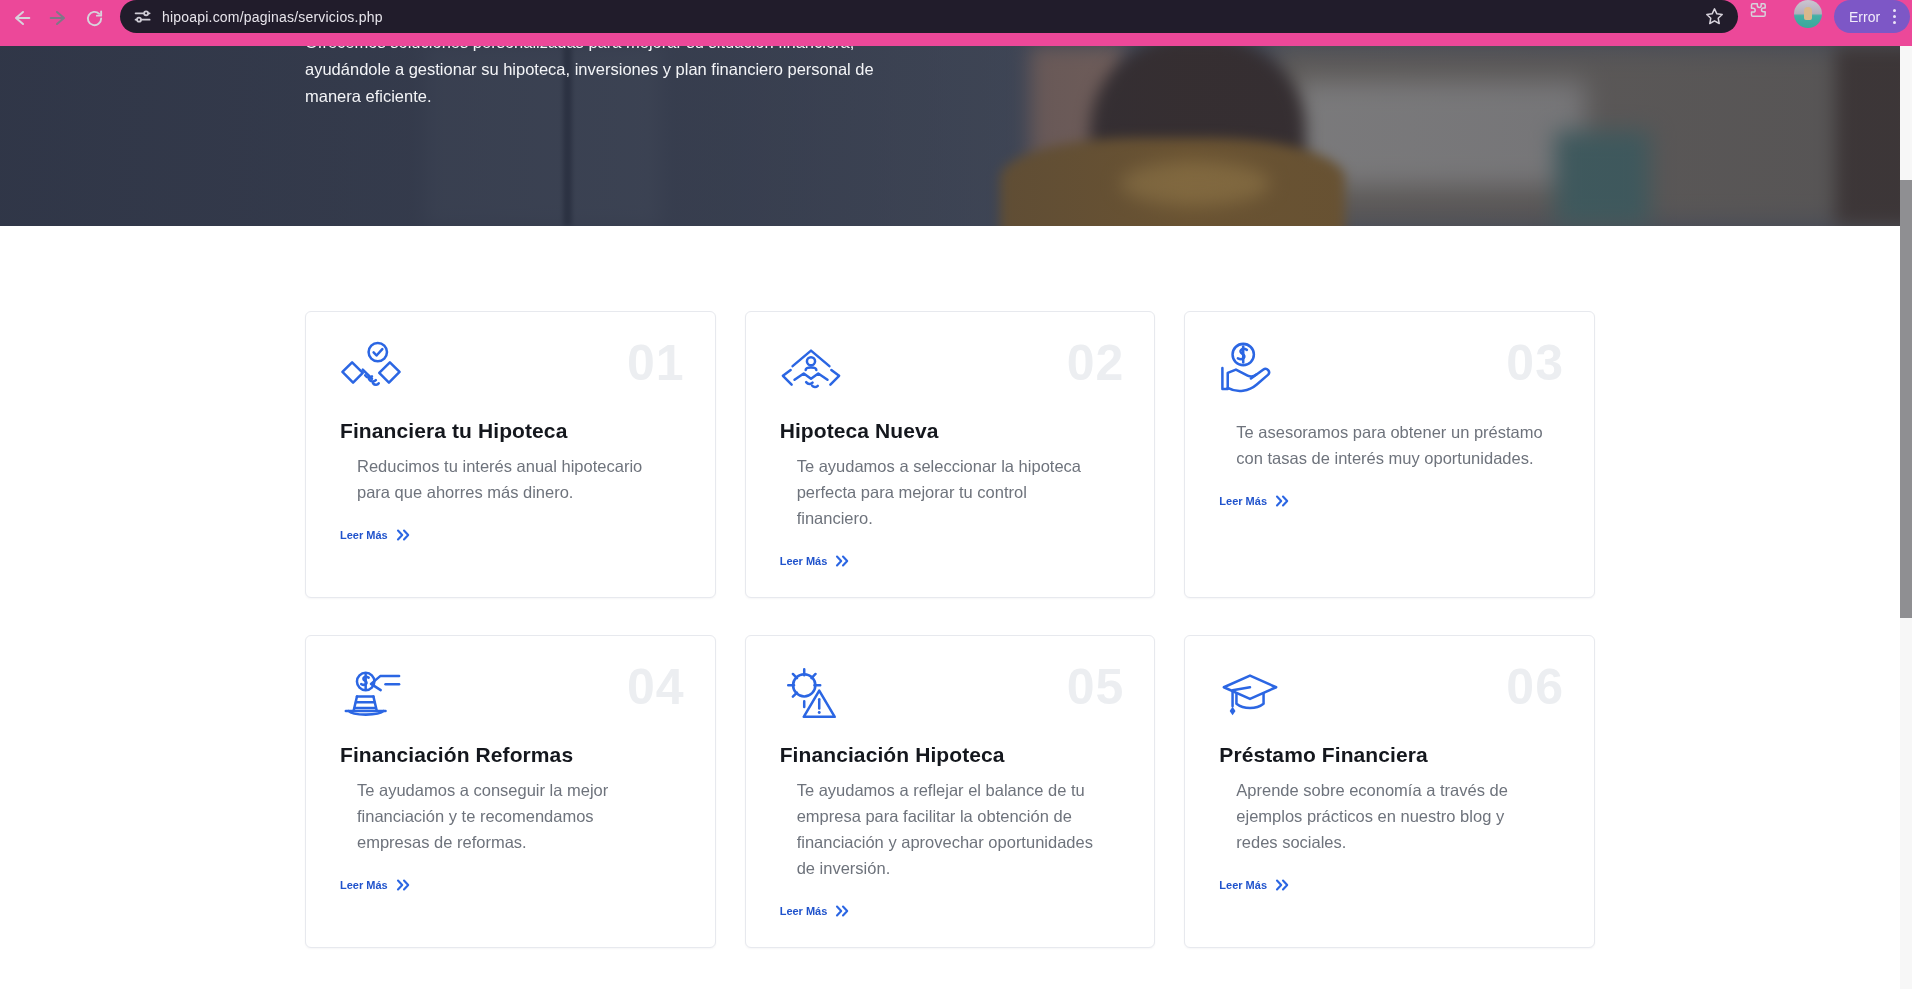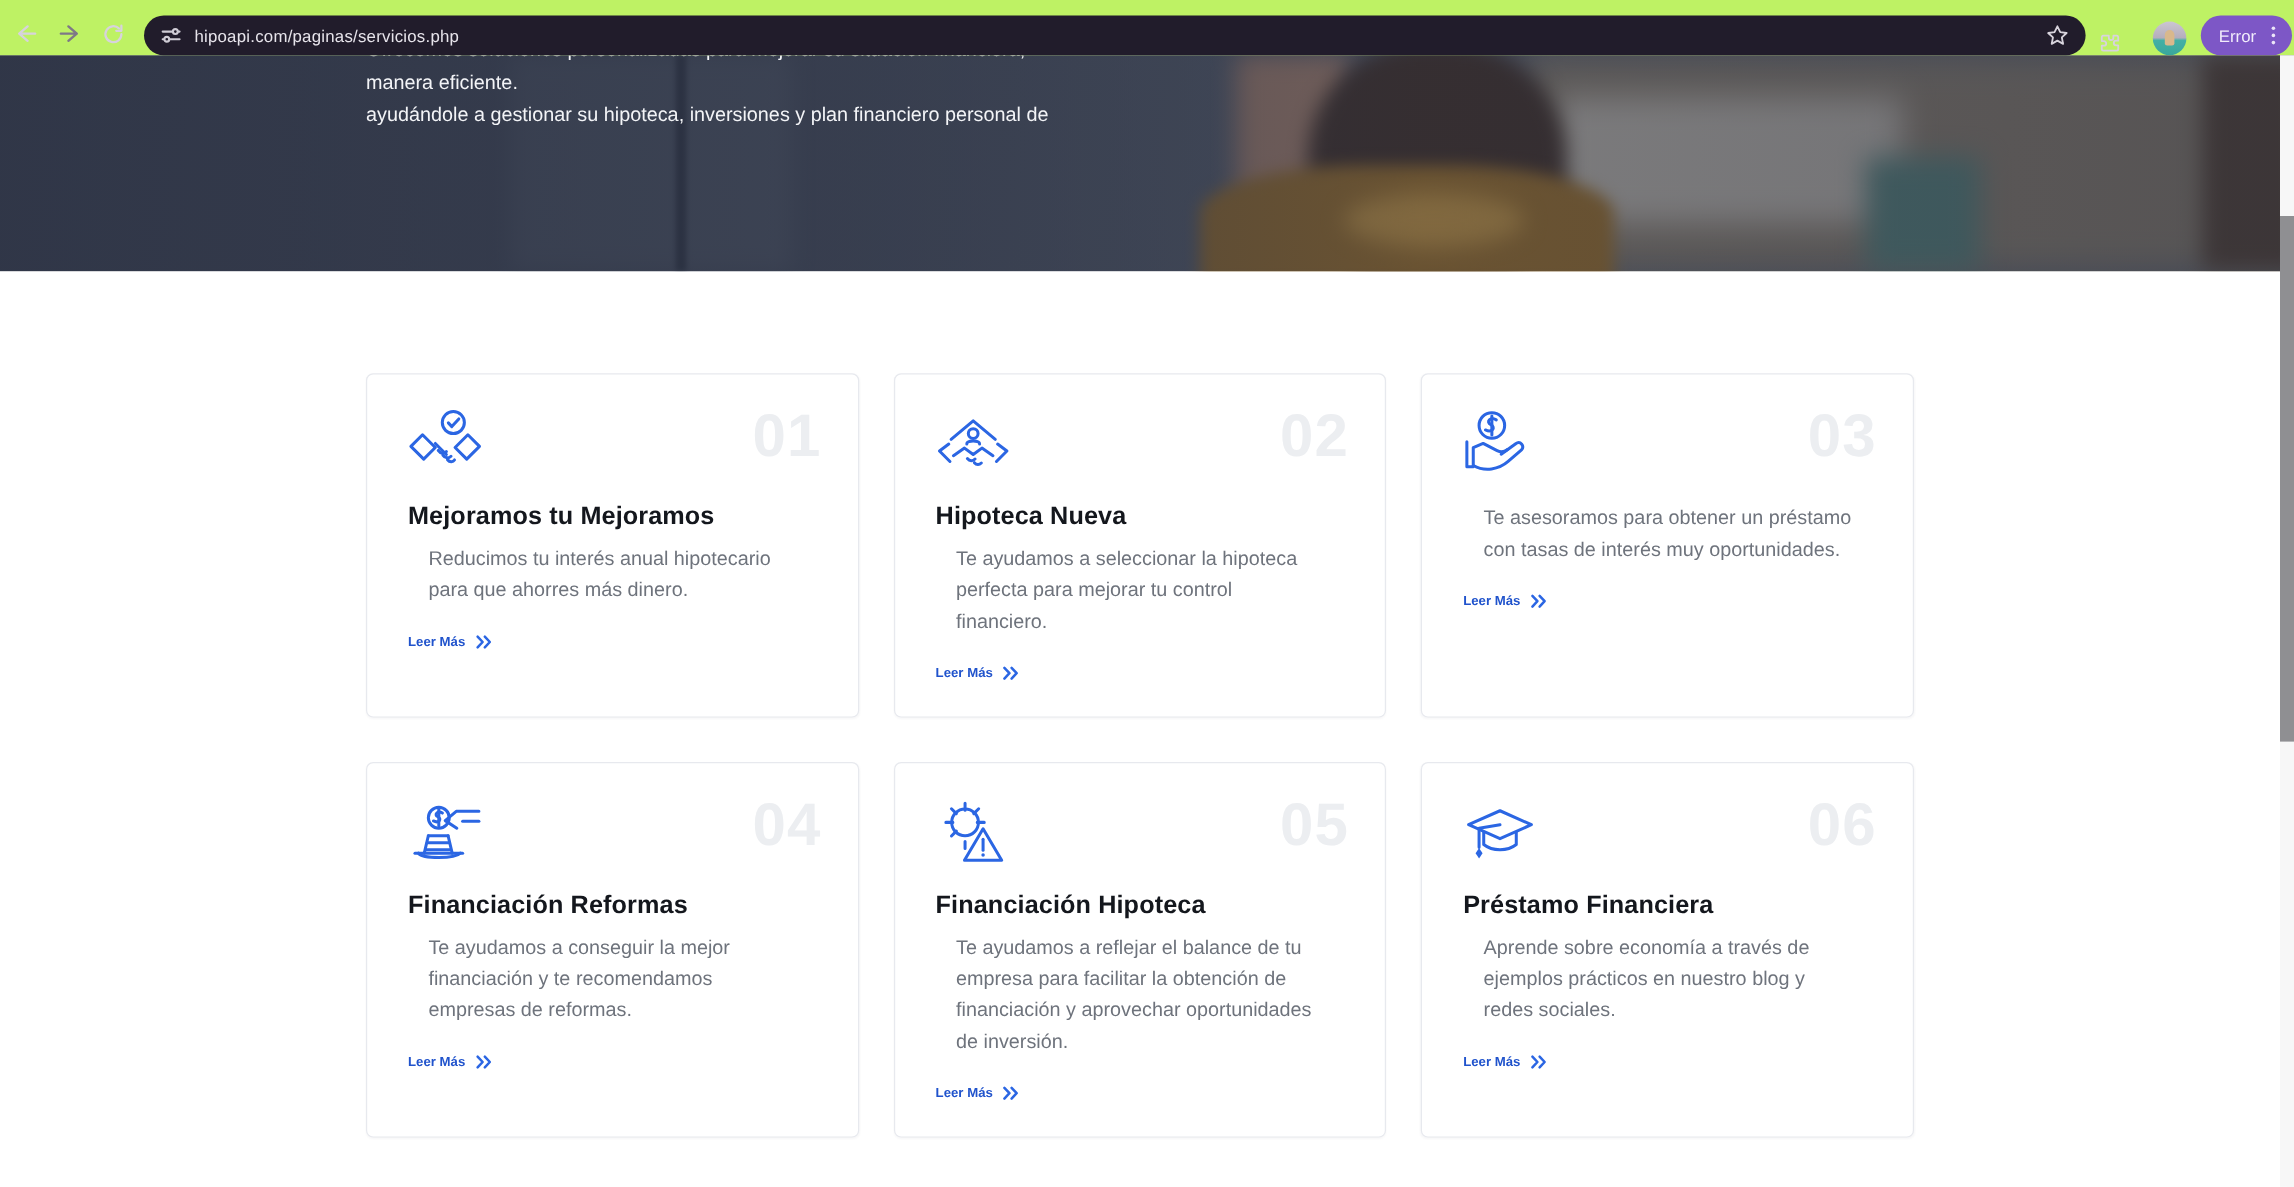--- a/index.html
+++ b/index.html
@@ -1,20 +1,20 @@
 <!DOCTYPE html>
 <html><head>
 <meta charset="utf-8">
 <style>
   * { margin:0; padding:0; box-sizing:border-box; }
   html,body { width:1912px; height:989px; overflow:hidden; background:#ffffff;
               font-family:"Liberation Sans", sans-serif; }
 
   
-  .toolbar { position:relative; height:46px; background:#bef264; display:flex; align-items:flex-end;
+  .toolbar { position:relative; height:46px; background:#ec4899; display:flex; align-items:flex-start;
              padding:0 10px 0 4px; z-index:50; }
   .nav-btn { width:36px; height:36px; border:none; background:transparent; border-radius:50%;
              display:flex; align-items:center; justify-content:center; cursor:pointer; flex:0 0 auto; }
   .nav-btn svg { stroke:#d7d3dc; }
   .nav-btn.dim svg { stroke:#7e7887; }
   .omnibox { height:33px; background:#211c2b; border-radius:17px; display:flex; align-items:center;
              padding:0 14px; margin-left:8px; width:1618px; flex:0 0 auto; }
   .tune-ic { display:flex; margin-right:11px; }
   .url-text { color:#e7e4eb; font-size:14px; letter-spacing:.2px; white-space:nowrap; }
   .star-btn { margin-left:auto; display:flex; border:none; background:transparent; cursor:pointer; }
@@ -136,22 +136,22 @@
   <div class="blur pb-white"></div>
   <div class="blur pb-teal"></div>
   <div class="blur pb-skin"></div>
   <div class="blur pb-hair"></div>
   <div class="blur pb-hair2"></div>
   <div class="blur pb-blouse"></div>
   <div class="blur pb-shine"></div>
   <div class="hero-overlay"></div>
   <div class="hero-text">
     <div>Ofrecemos soluciones personalizadas para mejorar su situación financiera,</div>
+    <div>ayudándole a gestionar su hipoteca, inversiones y plan financiero personal de</div>
     <div>manera eficiente.</div>
-    <div>ayudándole a gestionar su hipoteca, inversiones y plan financiero personal de</div>
   </div>
 </div>
 
 <div class="scrollbar">
   <div class="scroll-thumb"></div>
 </div>
 
 <main class="cards">
 
   <article class="card">
@@ -161,21 +161,21 @@
         <circle cx="39" cy="12.5" r="9.5"></circle>
           <path d="M34.7 12.8l3 3.2 6-6.6"></path>
         <path d="M2.5 33l10-10 11 11-10 10z"></path>
           <path d="M61.5 33l-10-10-11 11 10 10z"></path>
         <path d="M23.5 30.5l9.5 9.5"></path>
         <path d="M26 36.5c2 3 5 3 7 1"></path>
           <path d="M30 40.5c2 3 5 3 7 1"></path>
           <path d="M34 44.5c2 2.6 4.8 2 6 .2"></path>
       </svg>
     </div>
-    <h3>Mejoramos tu Mejoramos</h3>
+    <h3>Financiera tu Hipoteca</h3>
     <p>Reducimos tu interés anual hipotecario para que ahorres más dinero.</p>
     <a class="more">
       <span>Leer Más</span>
       <svg width="14" height="12" viewBox="0 0 14 12">
           <path d="M2 1.5L6.2 6 2 10.5M8 1.5L12.2 6 8 10.5"></path>
         </svg>
     </a>
   </article>
 
   <article class="card">

